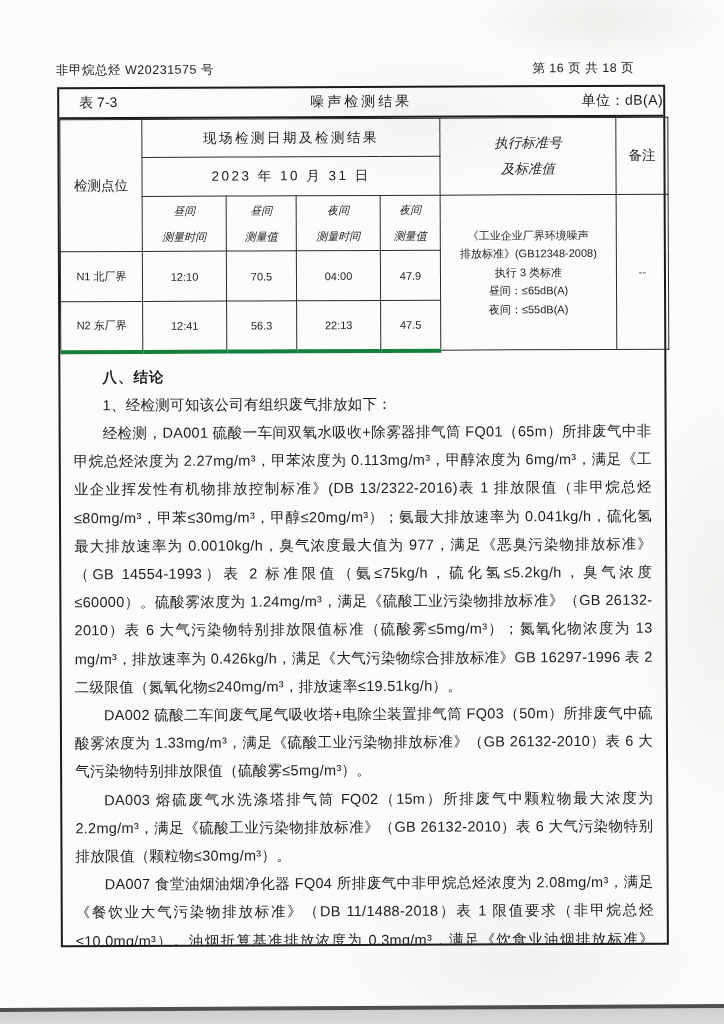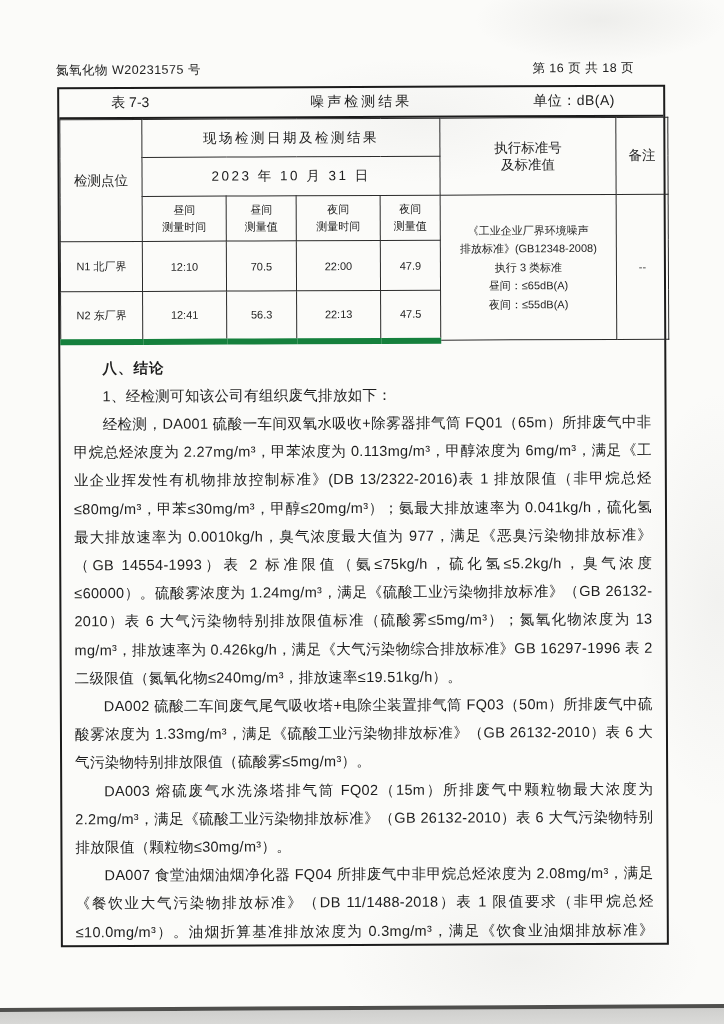--- a/index.html
+++ b/index.html
@@ -32,39 +32,39 @@
     border: 2px solid #1c1c1c; box-sizing: border-box;
     display: flex; flex-direction: column; background: transparent;
   }
 
   .caption-row {
     height: 28px; flex: 0 0 28px;
     border-bottom: 2px solid #1c1c1c;
     display: flex; align-items: center;
     font-size: 14px;
   }
-  .caption-label { flex: 0 0 130px; padding-left: 52px; box-sizing: border-box; }
+  .caption-label { flex: 0 0 130px; padding-left: 20px; box-sizing: border-box; }
   .caption-title { flex: 1; text-align: center; letter-spacing: 3px; }
-  .caption-unit  { flex: 0 0 130px; text-align: left; letter-spacing: 0.5px; }
+  .caption-unit  { flex: 0 0 130px; text-align: right; letter-spacing: 0.5px; }
 
   table.noise { border-collapse: collapse; table-layout: fixed; width: 100%; flex: 0 0 auto; }
   table.noise td {
     border: 1px solid #2b2b2b;
     text-align: center; vertical-align: middle;
     font-size: 11px; padding: 1px 2px; box-sizing: border-box;
     overflow: hidden;
   }
   table.noise tr.r1 td, table.noise tr.r2 td { font-size: 13.5px; }
   table.noise tr.r1 { height: 38px; }
   table.noise tr.r2 { height: 39px; }
   table.noise tr.r3 { height: 45px; }
   table.noise tr.r4 { height: 50px; }
   table.noise tr.r5 { height: 50px; }
-  table.noise tr.r5 td { border-bottom: 6px solid #15803d; }
-  .pre { white-space: pre-line; line-height: 17px; font-size: 13px; }
+  table.noise tr.r5 td { border-bottom: 4px solid #15803d; }
+  .pre { white-space: pre-line; line-height: 26px; font-size: 13px; font-style: italic; }
   .spread { letter-spacing: 2.5px; }
   td.standard-cell { font-size: 12.5px; line-height: 18.5px; white-space: pre-line; padding: 0 1px; }
 
   .conclusion {
     flex: 1 1 auto;
     padding: 9px 13px 0 13px;
     font-size: 14.5px; line-height: 28.2px;
     text-align: justify;
     letter-spacing: 0.3px;
     overflow: hidden;
@@ -80,21 +80,21 @@
   }
 </style>
 </head>
 <body>
 
 <div class="scan-noise"></div>
 
 <div class="tilt">
 
   <div class="doc-header">
-    <span>氮氧化物 W20231575 号</span>
+    <span>非甲烷总烃 W20231575 号</span>
     <span>第 16 页 共 18 页</span>
   </div>
 
   <div class="frame">
 
     <div class="caption-row">
       <span class="caption-label">表 7-3</span>
       <span class="caption-title">噪声检测结果</span>
       <span class="caption-unit">单位：dB(A)</span>
     </div>
@@ -133,21 +133,21 @@
 排放标准》(GB12348-2008)
 执行 3 类标准
 昼间：≤65dB(A)
 夜间：≤55dB(A)</td>
         <td rowspan="3">--</td>
       </tr>
       <tr class="r4">
         <td>N1 北厂界</td>
         <td>12:10</td>
         <td>70.5</td>
-        <td>22:00</td>
+        <td>04:00</td>
         <td>47.9</td>
       </tr>
       <tr class="r5">
         <td>N2 东厂界</td>
         <td>12:41</td>
         <td>56.3</td>
         <td>22:13</td>
         <td>47.5</td>
       </tr>
     </tbody>

